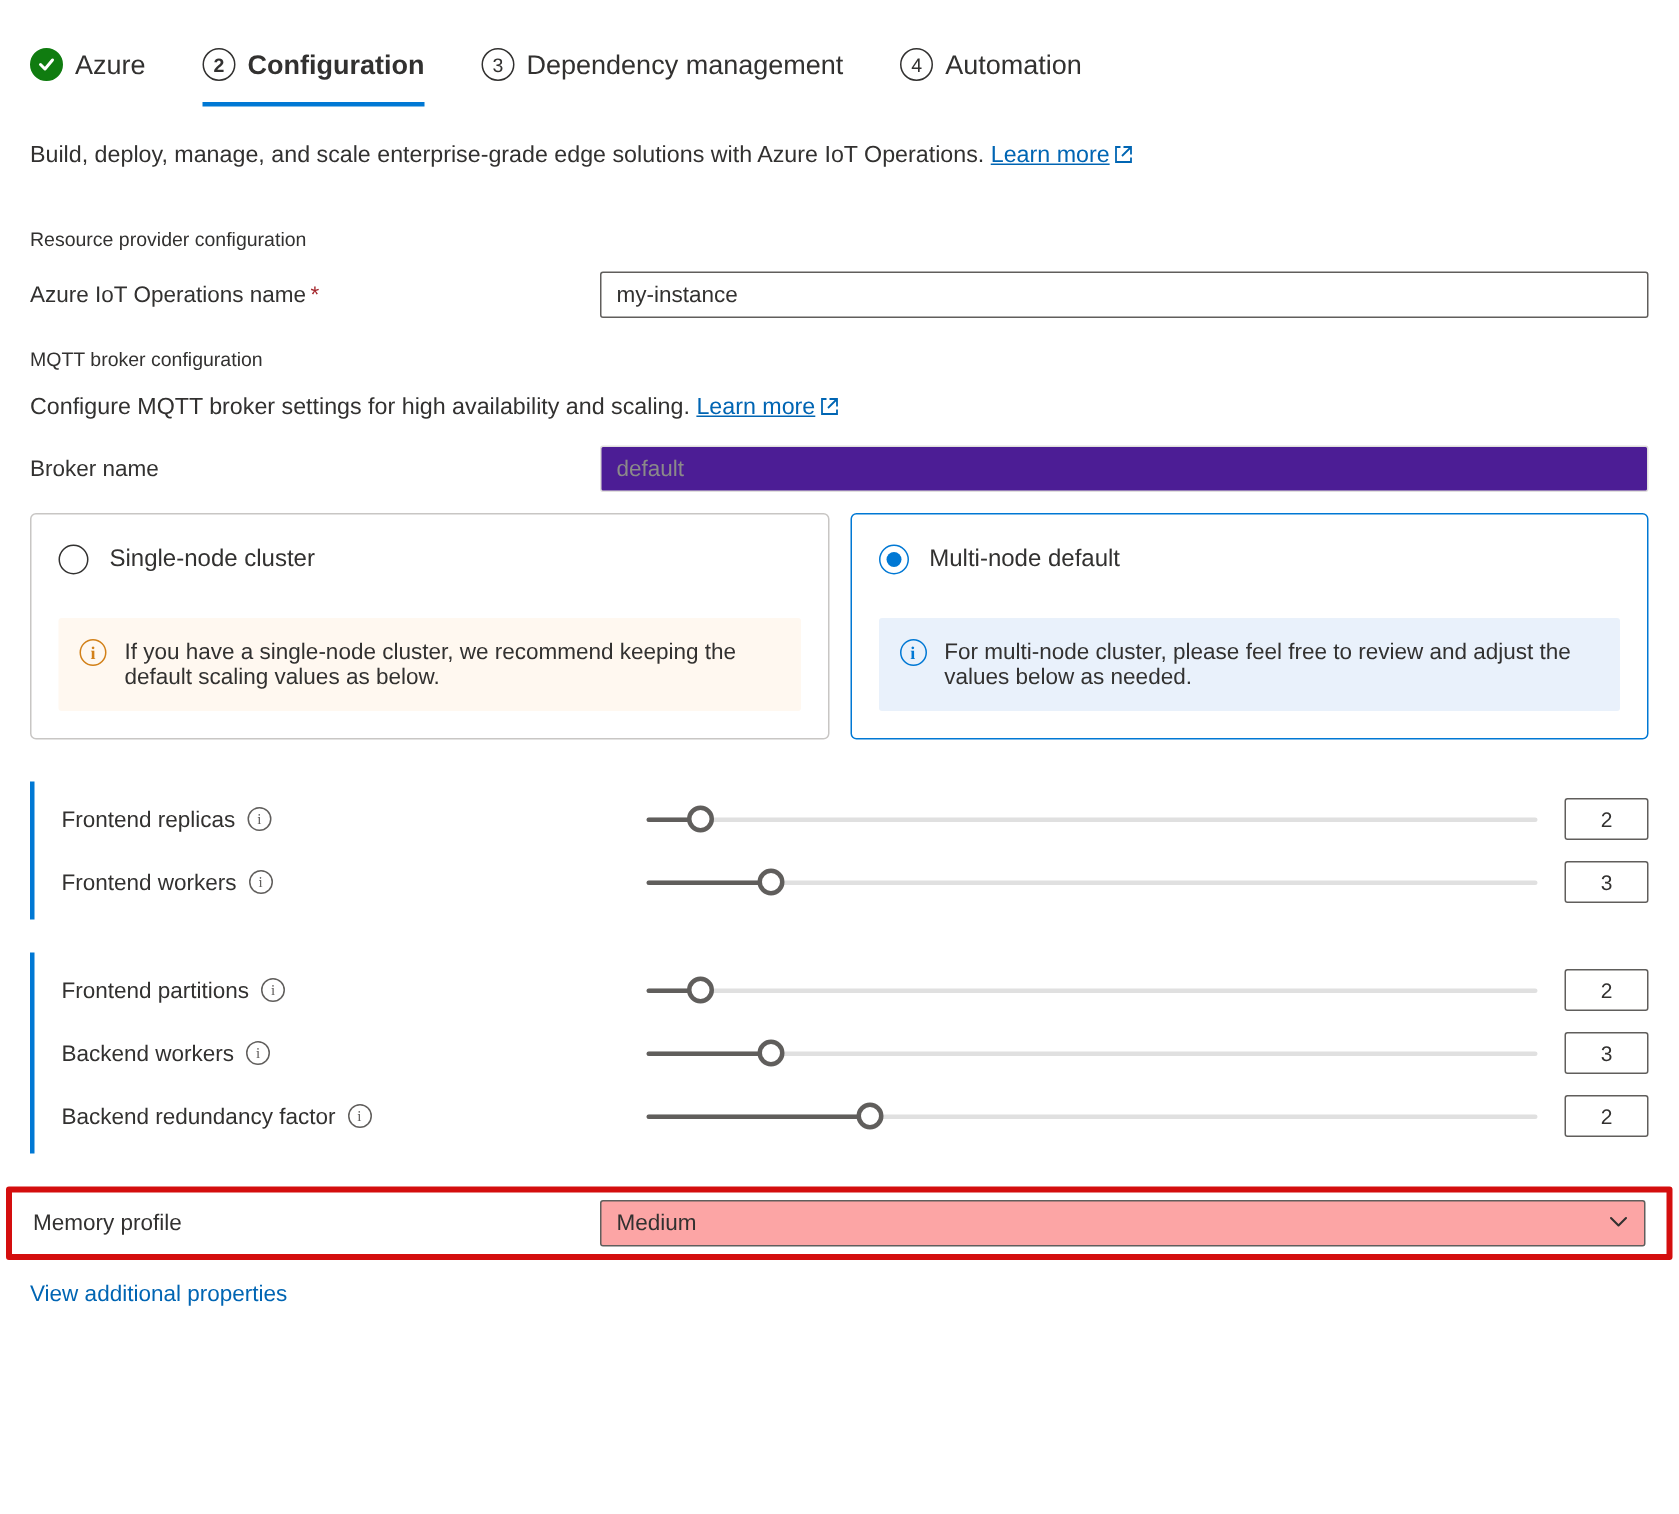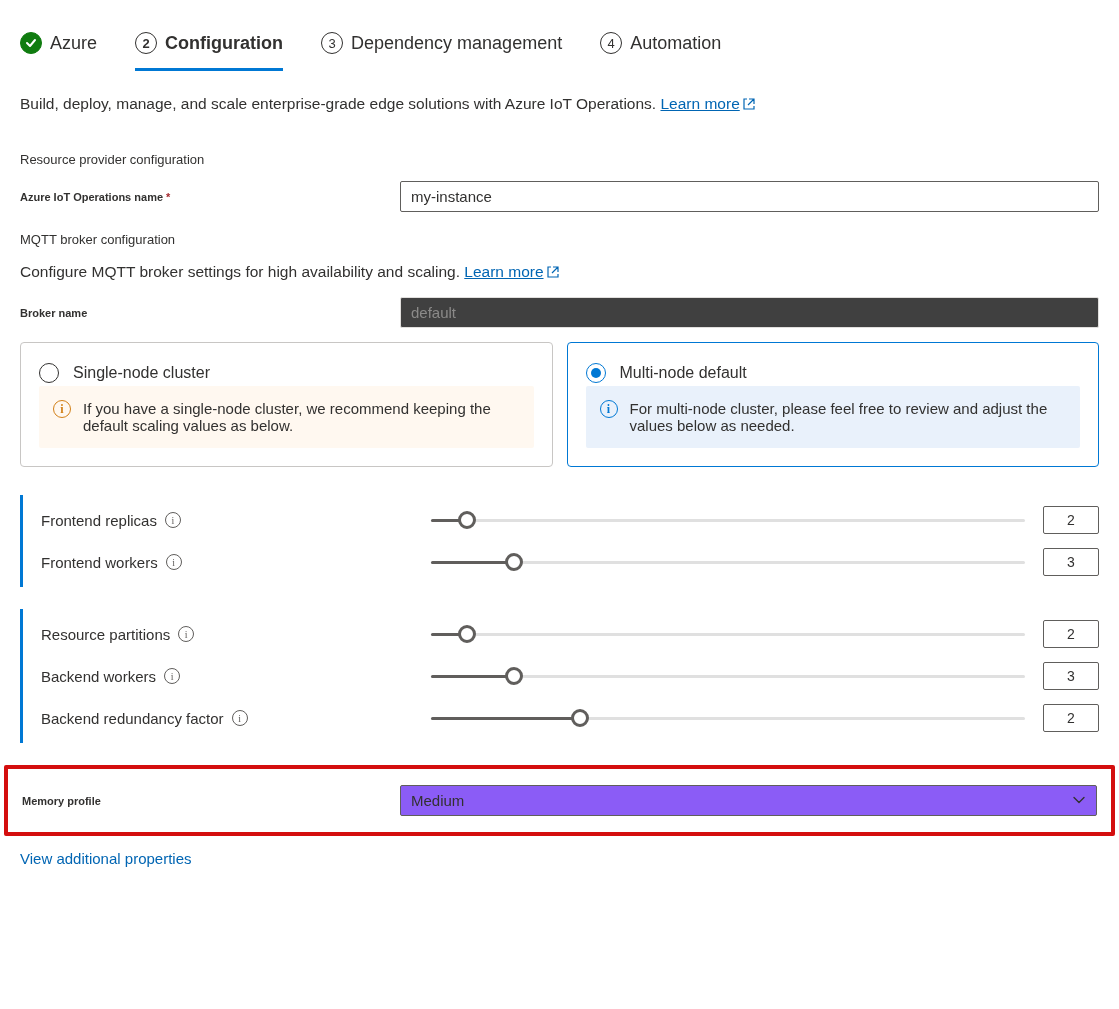--- a/index.html
+++ b/index.html
@@ -56,42 +56,42 @@
   .intro{margin-top:24px;font-size:15.5px;}
   a.link{color:var(--blue-link);text-decoration:underline;cursor:pointer;}
   .ext-icon{display:inline-block;margin-left:3px;vertical-align:-1px;}
 
   h2.section{font-size:13px;font-weight:400;margin:38px 0 14px 0;}
   h2.section.tight{margin-top:20px;}
   .subtext{font-size:15.5px;}
 
   
   .row{display:flex;align-items:center;margin:14px 0;}
-  .row-label{width:380px;font-size:11px;color:var(--text);font-weight:bold;}
+  .row-label{width:380px;font-size:15px;color:var(--text);}
   .row-input{flex:1;}
   .req{color:#a4262c;margin-left:3px;}
   input.text{
     width:100%;font-size:15px;padding:6px 10px;
     border:1px solid var(--field-border);border-radius:2px;
     font-family:inherit;color:var(--text);background:#fff;
   }
   input.text.disabled{
-    background:#404040;color:#8b8a89;border-color:#e1dfdd;
+    background:#4c1d95;color:#8b8a89;border-color:#e1dfdd;
   }
 
   .cluster-label{margin:30px 0 12px 0;font-size:15px;}
 
   
   .cards{display:flex;gap:14px;}
   .card{
     flex:1;border:1px solid var(--border);border-radius:4px;
     padding:20px 18px 18px 18px;
   }
   .card.selected{border-color:var(--blue-border);}
-  .card-head{display:flex;align-items:center;gap:14px;margin-bottom:3px;text-align:right;}
+  .card-head{display:flex;align-items:center;gap:14px;margin-bottom:29px;text-align:right;}
   .radio{
     width:20px;height:20px;border:1.5px solid var(--text);border-radius:50%;
     display:inline-flex;align-items:center;justify-content:center;flex:none;
   }
   .radio.checked{border-color:var(--blue);}
   .radio.checked::after{
     content:"";width:10px;height:10px;border-radius:50%;background:var(--blue);
   }
   .card-title{font-size:16px;}
   .infobox{
@@ -134,27 +134,27 @@
   }
   .sinput{
     width:56px;height:28px;border:1px solid var(--field-border);border-radius:2px;
     text-align:center;font-size:14px;font-family:inherit;color:var(--text);
   }
 
   
   .highlight-wrap{
     border:4px solid var(--red);
     margin:12px -16px 12px -16px;
-    padding:16px 14px;
+    padding:5px 14px;
     border-radius:2px;
   }
   .select{
     width:100%;position:relative;
     border:1px solid var(--field-border);border-radius:2px;
-    padding:6px 32px 6px 10px;font-size:15px;background:#8b5cf6;cursor:pointer;
+    padding:6px 32px 6px 10px;font-size:15px;background:#fca5a5;cursor:pointer;
   }
   .select .chev{
     position:absolute;right:10px;top:50%;transform:translateY(-50%);
   }
 
   .more-link{margin-top:14px;}
 </style>
 </head>
 <body>
 
@@ -268,21 +268,21 @@
             <div class="thumb" style="left: 14%;"></div>
           </div>
         </div>
         <input class="sinput" value="3" style="">
       </div>
     </div>
 
     <div class="sgroup">
       <div class="srow">
         <div class="slabel">
-          <span>Resource partitions</span>
+          <span>Frontend partitions</span>
           <span class="hint">i</span>
         </div>
         <div class="slider-wrap">
           <div class="track">
             <div class="fill" style="width: 6%;"></div>
             <div class="thumb" style="left: 6%;"></div>
           </div>
         </div>
         <input class="sinput" value="2" style="">
       </div>

